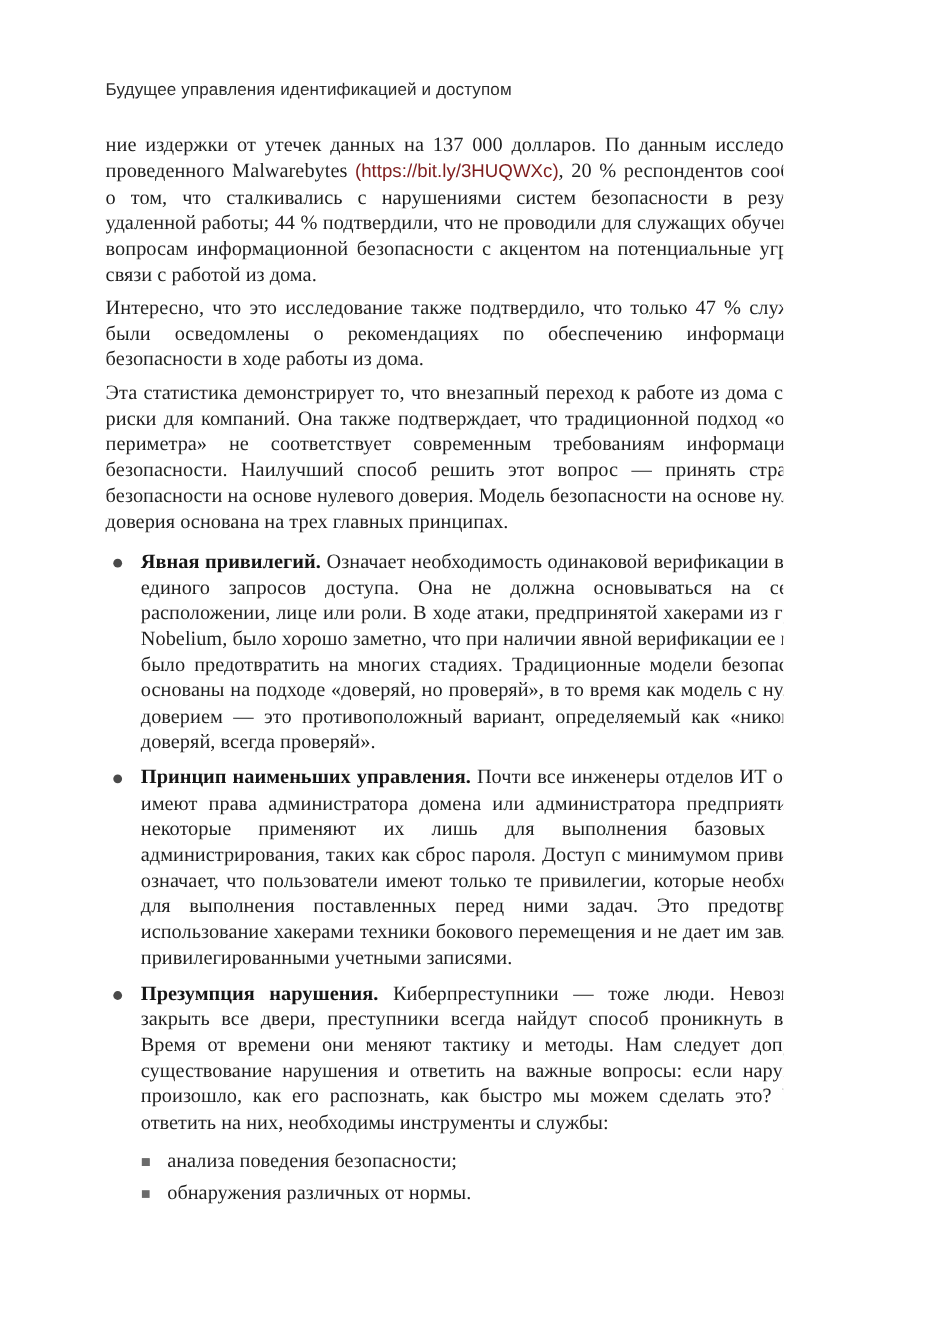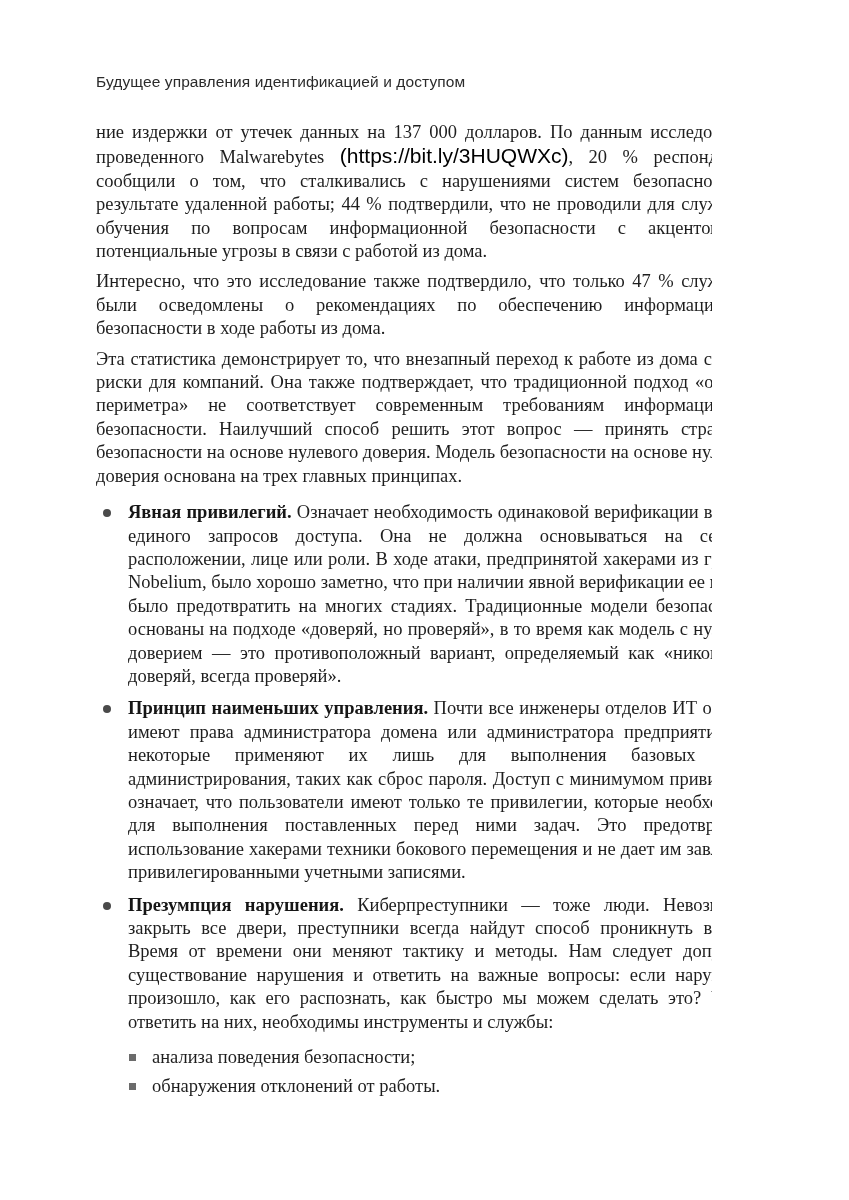--- a/index.html
+++ b/index.html
@@ -47,22 +47,22 @@
     width: 666px;
     font-size: 18.5px;
     line-height: 23.4px;
     text-align: justify;
   }
   .para {
     margin: 0 0 7px 0;
   }
   .url {
     font-family: "Liberation Sans", sans-serif;
-    font-size: 21px;
-    color: #000000;
+    font-size: 17px;
+    color: #7f1d1d;
     text-decoration: none;
   }
   .lead {
     font-weight: bold;
     color: #161616;
   }
   ul.main-list {
     list-style: none;
     margin: 13px 0 0 0;
     padding: 0;
@@ -140,21 +140,21 @@
         <ul class="sub-list">
           <li class="sub-item">
             <span class="sq"></span>
           </li>
           <li class="sub-item">
             <span class="sq"></span>
             <span>анализа поведения безопасности;</span>
           </li>
           <li class="sub-item">
             <span class="sq"></span>
-            <span>обнаружения отклонений от работы.</span>
+            <span>обнаружения различных от нормы.</span>
           </li>
         </ul>
       </li>
 
     </ul>
 
   </main>
 
 </div>
 

